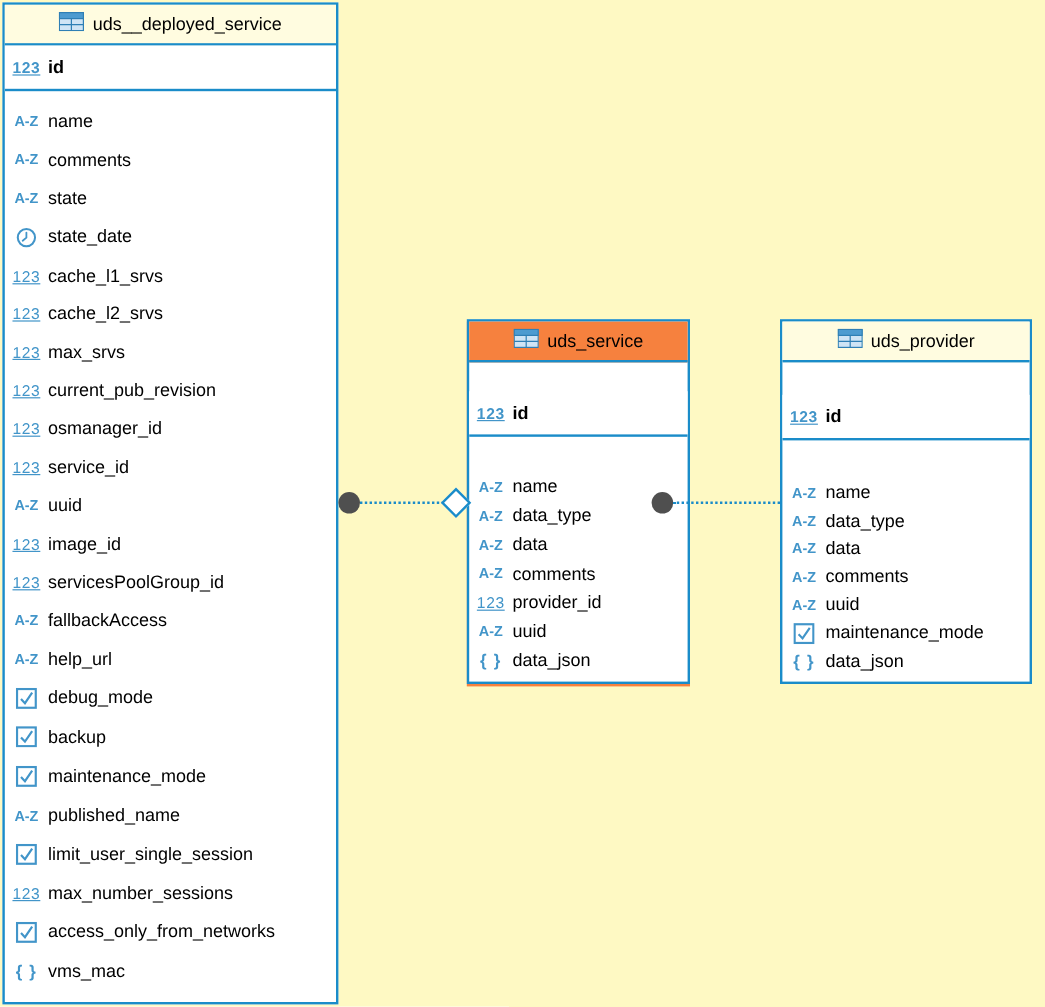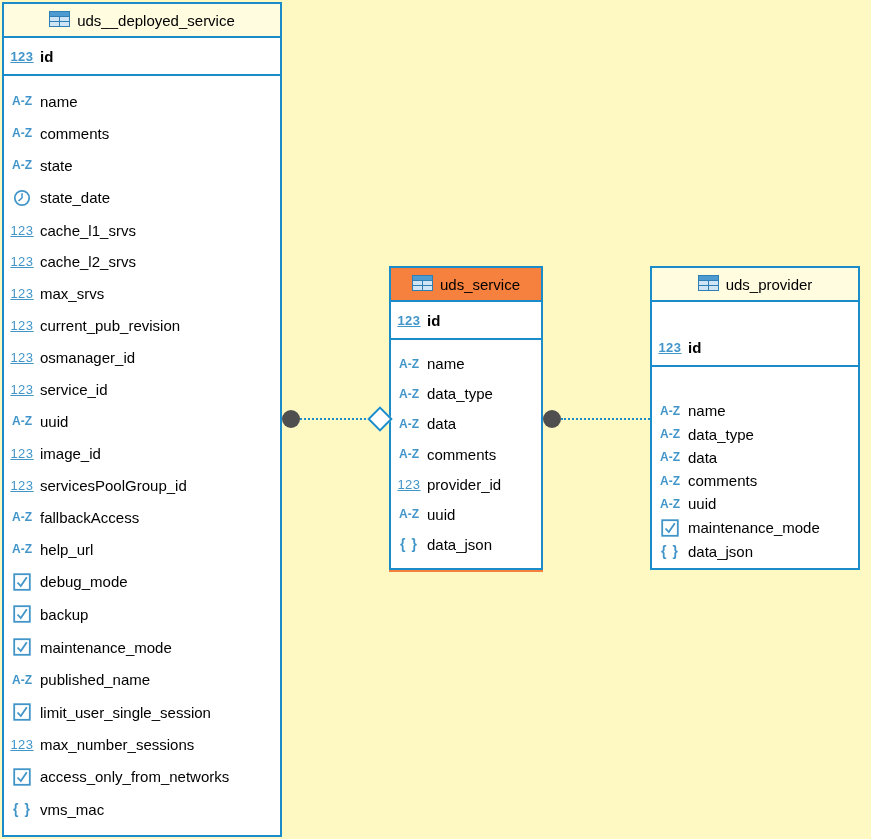--- a/index.html
+++ b/index.html
@@ -169,21 +169,21 @@
             </svg>
           </span>
           <span class="lbl">access_only_from_networks</span>
         </div>
         <div class="colrow">
           <span class="ic br">{ }</span>
           <span class="lbl">vms_mac</span>
         </div>
       </div>
     </div>
-    <div class="tbl selected" style="left: 389px; top: 266px; width: 154px; height: 304px;">
+    <div class="tbl selected" style="left: 389px; top: 266px; width: 186px; height: 304px; gap: 24px;">
       <div class="thead orange">
         <span><svg width="21" height="16" viewBox="0 0 21 16">
             <rect x="0.5" y="0.5" width="20" height="15" fill="#cfe4f5" stroke="#2f7fb5"></rect>
             <rect x="0.5" y="0.5" width="20" height="5" fill="#4d9bd0" stroke="#2f7fb5"></rect>
             <line x1="10.5" y1="5.5" x2="10.5" y2="15.5" stroke="#2f7fb5"></line>
             <line x1="0.5" y1="10.5" x2="20.5" y2="10.5" stroke="#2f7fb5"></line>
           </svg></span>
         <span>uds_service</span>
       </div>
       <div class="pkrow">

